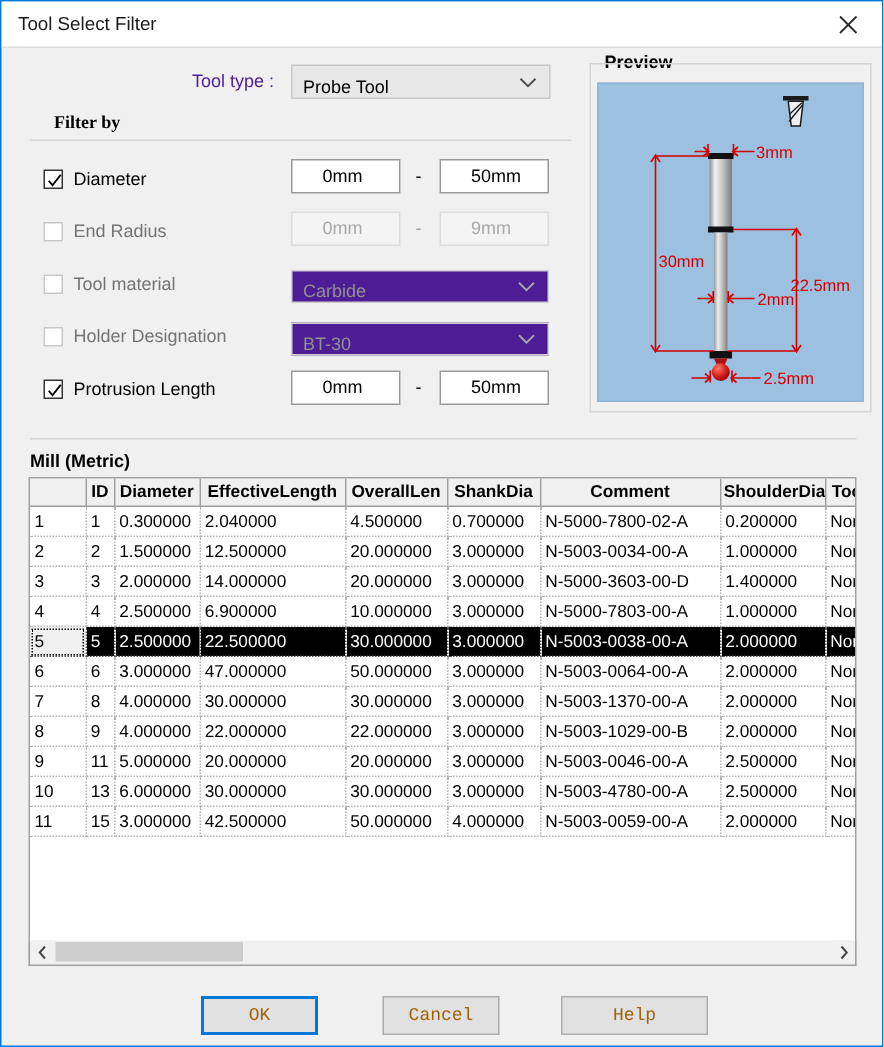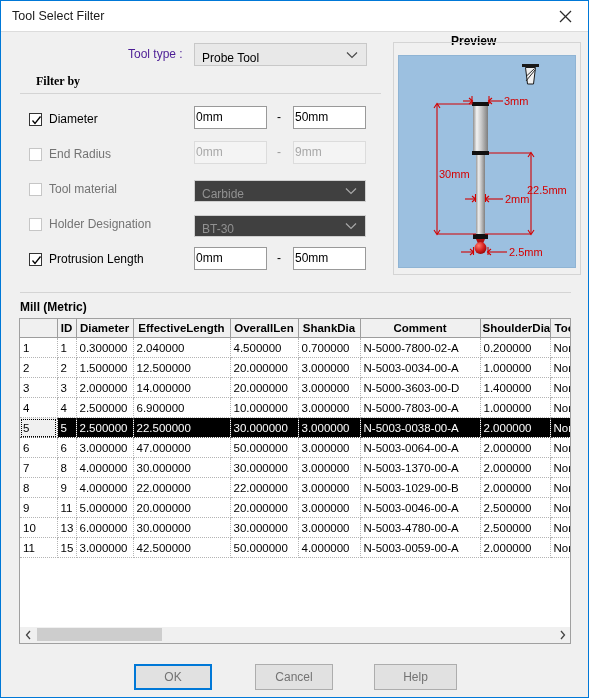--- a/index.html
+++ b/index.html
@@ -75,21 +75,21 @@
     color: #000;
     white-space: nowrap;
     overflow: hidden;
   }
   .combo .chev {
     position: absolute;
     right: 8px; top: 50%;
     transform: translateY(-50%);
     line-height: 0;
   }
-  .combo.disabled { background: #404040; border-color: #cfcfcf; }
+  .combo.disabled { background: #4c1d95; border-color: #cfcfcf; }
   .combo.disabled .combo-val { color: #919191; }
   #tooltype-combo {
     left: 193px; top: 42px;
     width: 173px; height: 23px;
   }
 
   
   .group-line {
     position: absolute;
     background: #d4d4d4;
@@ -128,41 +128,41 @@
   .filter-label.dim { color: #737373; }
 
   .txtbox {
     position: absolute;
     box-sizing: border-box;
     height: 23px;
     background: #fff;
     border: 1px solid #999;
     font-size: 12px;
     color: #000;
-    padding-left: 1px;
+    padding-left: 20px;
     line-height: 21px;
     white-space: nowrap;
     overflow: hidden;
   }
   .txtbox.disabled {
     background: #f4f4f4;
     border-color: #dcdcdc;
     color: #a8a8a8;
   }
   .dash {
     position: absolute;
     font-size: 12px;
     color: #000;
     width: 10px;
     text-align: center;
   }
   .dash.dim { color: #9a9a9a; }
 
   
-  #preview-title { left: 400px; top: 33px; padding: 0 4px 0 2px; margin-left: 48px; }
+  #preview-title { left: 400px; top: 33px; padding: 0 4px 0 2px; }
   #preview-frame {
     position: absolute;
     left: 392px; top: 41px;
     width: 188px; height: 233px;
     box-sizing: border-box;
     border: 1px solid #d4d4d4;
   }
   #preview-canvas {
     position: absolute;
     left: 397px; top: 54px;
@@ -267,35 +267,35 @@
   }
 
   
   .btn {
     position: absolute;
     box-sizing: border-box;
     height: 26px;
     background: #e1e1e1;
     border: 1px solid #adadad;
     font-size: 12px;
-    color: #737373;
+    color: #a16207;
     display: flex;
     align-items: center;
     justify-content: center;
-    font-family: Liberation Sans, sans-serif;
+    font-family: Liberation Mono, monospace;
     cursor: default;
     white-space: nowrap;
   }
   .btn.primary {
     border: 2px solid #0078d7;
     background: #e1e1e1;
   }
   #btn-ok     { left: 133px; top: 663px; width: 78px; }
   #btn-cancel { left: 254px; top: 663px; width: 78px; }
-  #btn-help   { left: 373px; top: 663px; width: 83px; }
+  #btn-help   { left: 373px; top: 663px; width: 98px; }
 </style>
 </head>
 <body>
 
 <div class="dialog">
 
   <div class="titlebar">
     <div class="title-text">Tool Select Filter</div>
     <div class="close-btn">
       <svg width="13" height="13" viewBox="0 0 13 13">

